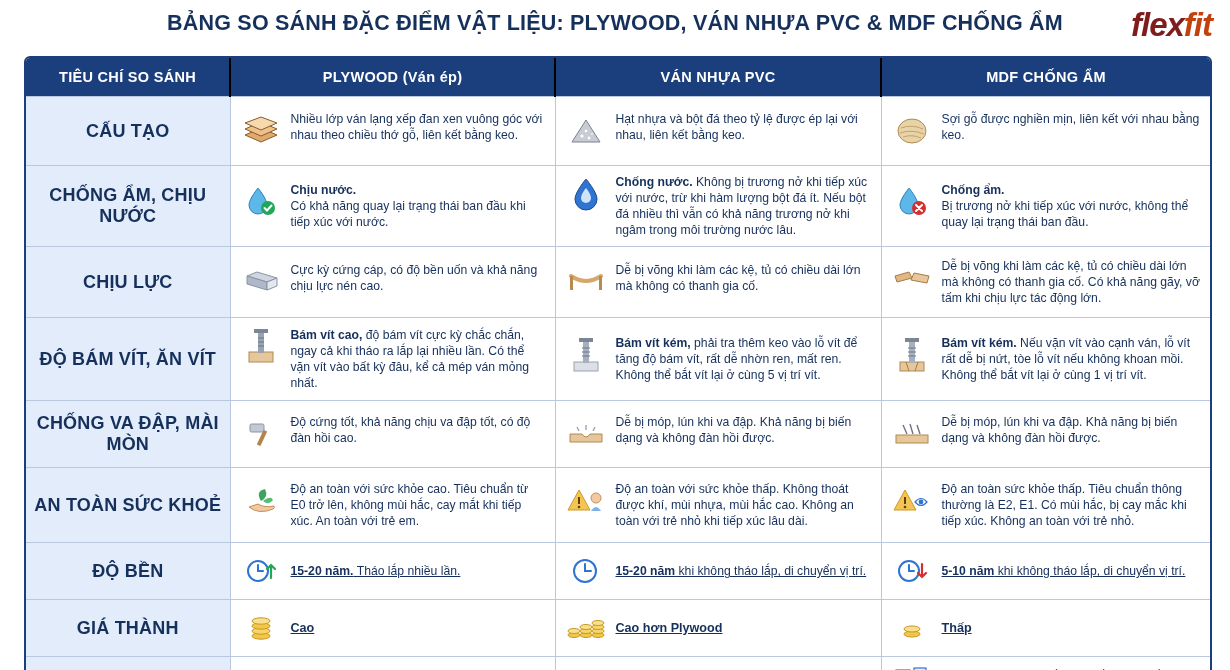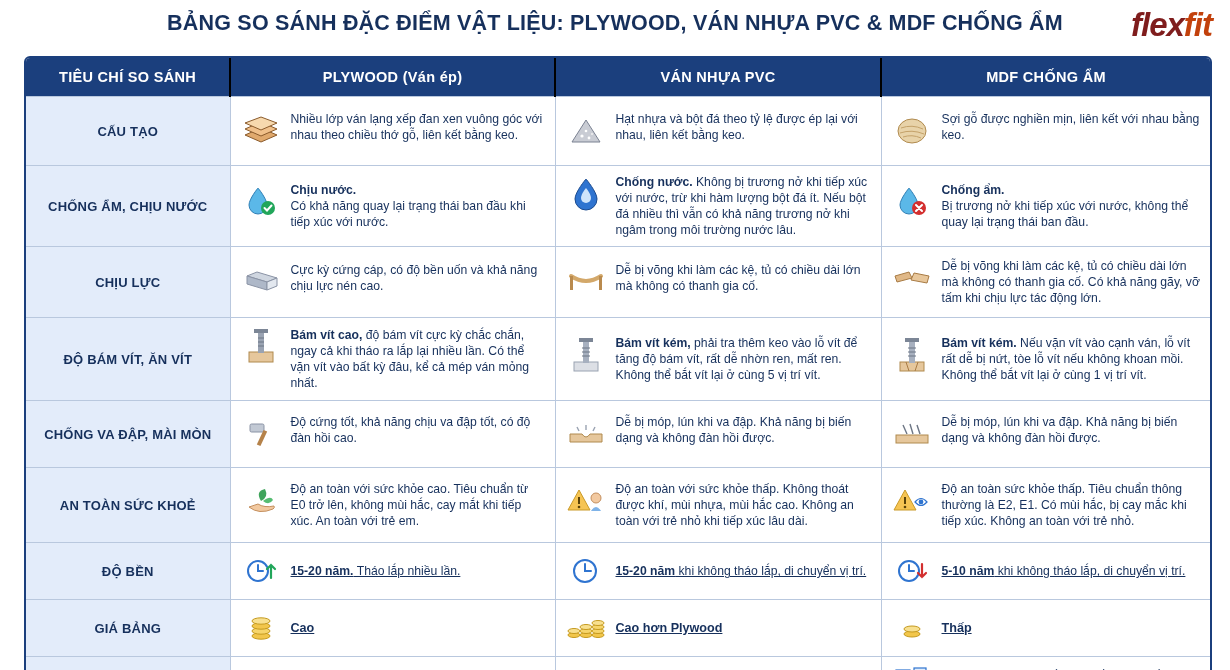--- a/index.html
+++ b/index.html
@@ -72,21 +72,21 @@
   tbody td{
     border-top:1px solid #b9c8de;
     border-right:1px solid #b9c8de;
     vertical-align:middle;
     padding:0;
   }
   tbody td:last-child{border-right:none;}
 
   .crit{
     background:#e3ecfa;
-    font-size:13px;
+    font-size:18px;
     font-weight:bold;
     color:#16305c;
     text-align:center;
     padding:6px 8px;
     letter-spacing:.2px;
   }
   .cell{
     display:flex;
     align-items:flex-start;
     gap:8px;
@@ -427,21 +427,21 @@
                 <path d="M13 9 v6 h5" stroke="#2f74d0" stroke-width="2" fill="none" stroke-linecap="round"></path>
                 <path d="M26 8 v13 M22 17 l4 4 l4 -4" stroke="#d32f2f" stroke-width="2.2" fill="none" stroke-linecap="round"></path>
               </svg>
             </span>
             <span class="txt"><b>5-10 năm</b><span> khi không tháo lắp, di chuyển vị trí.</span></span>
           </div>
         </td>
       </tr>
 
       <tr class="r-h8">
-        <td class="crit">GIÁ BẢNG</td>
+        <td class="crit">GIÁ THÀNH</td>
         <td>
           <div class="cell mid">
             <span class="ic">
               <svg width="30" height="30" viewBox="0 0 30 30">
                 <ellipse cx="15" cy="23" rx="9" ry="3.2" fill="#f2c64b" stroke="#c59a1f" stroke-width="1"></ellipse>
                 <ellipse cx="15" cy="18" rx="9" ry="3.2" fill="#f6d56b" stroke="#c59a1f" stroke-width="1"></ellipse>
                 <ellipse cx="15" cy="13" rx="9" ry="3.2" fill="#f2c64b" stroke="#c59a1f" stroke-width="1"></ellipse>
                 <ellipse cx="15" cy="8" rx="9" ry="3.2" fill="#f8e08f" stroke="#c59a1f" stroke-width="1"></ellipse>
               </svg>
             </span>

